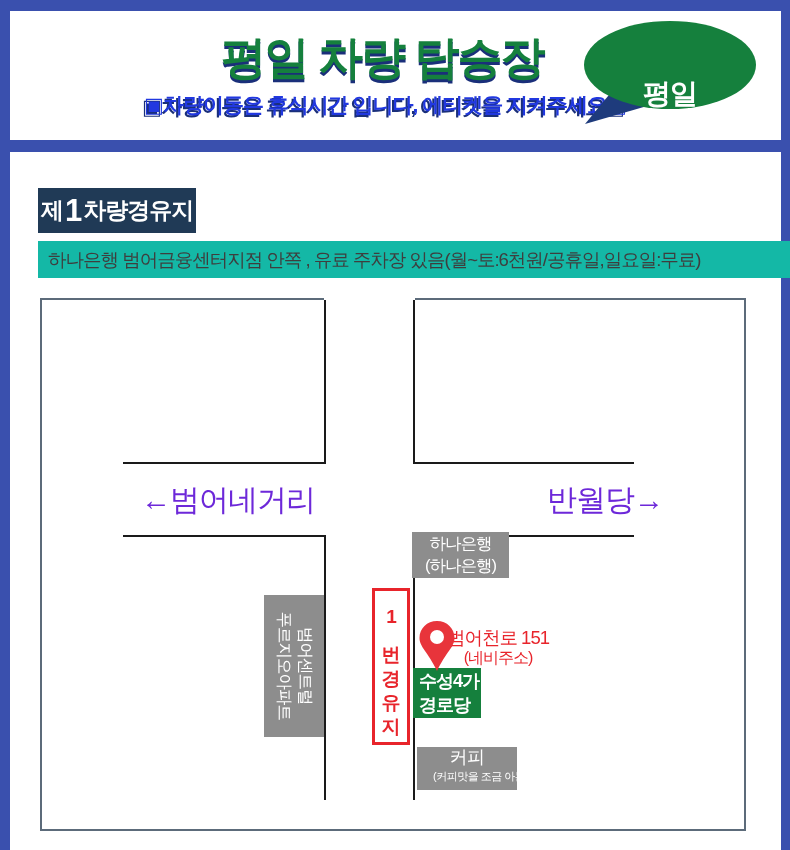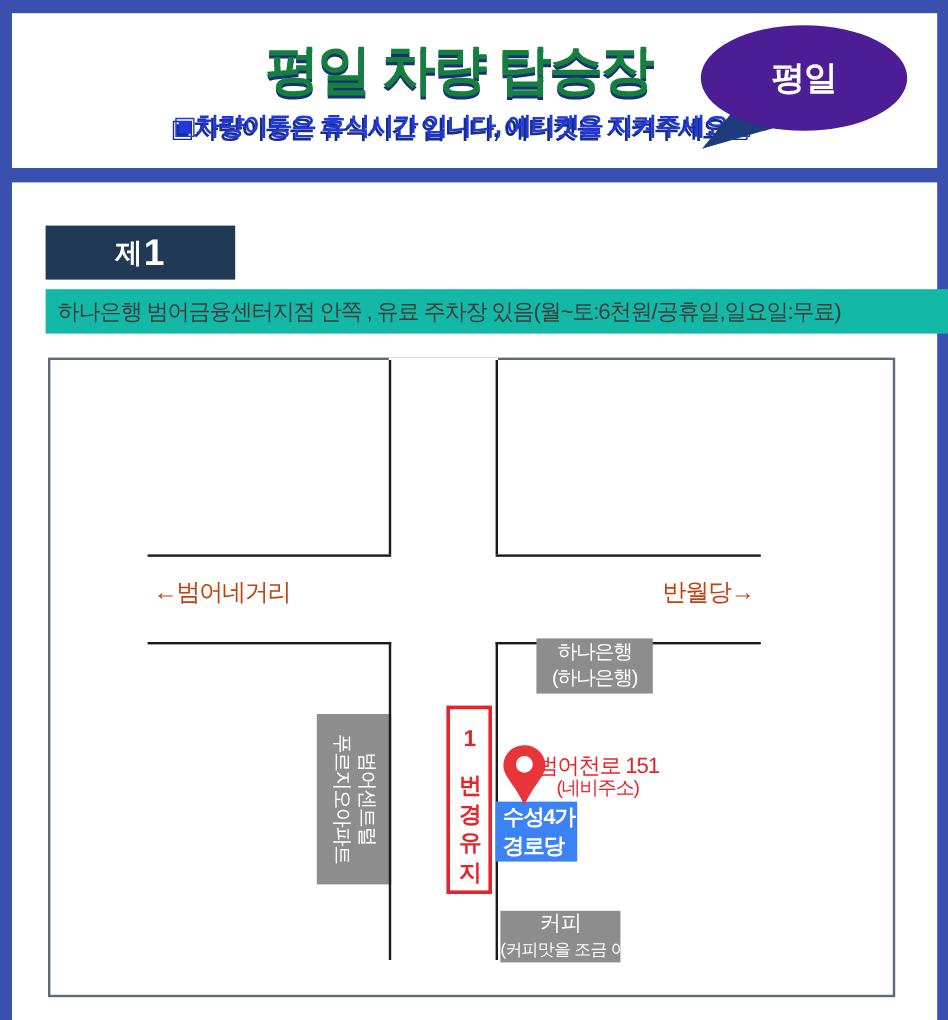--- a/index.html
+++ b/index.html
@@ -13,22 +13,22 @@
   .frame-right{right:0;top:0;width:9px;height:850px;background:#3a50ae;}
   .frame-divider{left:0;top:140px;width:790px;height:12px;background:#3a50ae;}
 
   
   .title{left:10px;top:28px;width:745px;text-align:center;
          font-size:45px;font-weight:900;color:#15803d;letter-spacing:-2px;
          text-shadow:0 3px 0 #1a2f7a;}
   .subtitle{left:10px;top:91px;width:750px;text-align:center;
             font-size:21px;font-weight:800;color:#2138e0;letter-spacing:-1px;
             text-shadow:-2px 2px 0 #1a2f7a;}
-  .bubble{left:584px;top:21px;width:172px;height:88px;background:#4c1d95;border-radius:50%;
-          display:flex;flex-direction:column;align-items:center;justify-content:center;
+  .bubble{left:584px;top:21px;width:172px;height:88px;background:#15803d;border-radius:50%;
+          display:flex;flex-direction:column;align-items:center;justify-content:flex-end;
           color:#fff;font-weight:800;font-size:28px;line-height:1.12;z-index:2;letter-spacing:-1px;}
   .bubble-tail{left:575px;top:86px;width:90px;height:42px;z-index:1;}
 
   
   .sec-label{left:38px;top:188px;width:158px;height:45px;background:#203a56;color:#fff;
              display:flex;align-items:center;justify-content:center;
              font-size:23px;font-weight:700;letter-spacing:-1px;}
   .sec-label .num{font-size:31px;font-weight:800;margin:0 2px;}
   .sec-addr{left:196px;top:191px;width:557px;height:39px;background:#2f9ae8;color:#fff;
             display:flex;align-items:center;justify-content:center;
@@ -45,48 +45,48 @@
   .gap-cover{left:282px;top:-2px;width:91px;height:3px;background:#fff;z-index:2;}
   .v-lt{left:282px;top:0;width:2px;height:162px;}
   .v-rt{left:371px;top:0;width:2px;height:162px;}
   .h-tl{left:81px;top:162px;width:203px;height:2px;}
   .h-tr{left:371px;top:162px;width:221px;height:2px;}
   .h-bl{left:81px;top:235px;width:203px;height:2px;}
   .h-br{left:371px;top:235px;width:221px;height:2px;}
   .v-lb{left:282px;top:235px;width:2px;height:265px;}
   .v-rb{left:371px;top:235px;width:2px;height:265px;}
 
-  .dir{color:#c2410c;font-size:20px;letter-spacing:-1px;z-index:3;}
+  .dir{color:#6d28d9;font-size:30px;letter-spacing:-1px;z-index:3;margin-left:13px;}
   .dir-left{left:86px;top:180px;}
-  .dir-right{left:510px;top:180px;}
+  .dir-right{left:492px;top:180px;}
 
   .gray-box{background:#8d8d8d;color:#fff;text-align:center;z-index:3;}
   .bank{left:370px;top:232px;width:97px;height:46px;font-size:16.5px;line-height:1.32;
-        display:flex;flex-direction:column;justify-content:center;letter-spacing:-1px;margin-left:35px;}
+        display:flex;flex-direction:column;justify-content:center;letter-spacing:-1px;}
   .apt{left:222px;top:295px;width:62px;height:142px;z-index:1;
        display:flex;align-items:center;justify-content:center;}
   .apt-inner{transform:rotate(90deg);white-space:nowrap;color:#fff;font-size:16.5px;
              line-height:1.25;text-align:center;letter-spacing:-1px;}
   .waypoint{left:330px;top:288px;width:32px;height:151px;background:#fff;
             border:3px solid #e8242b;color:#e8242b;z-index:3;
             display:flex;align-items:center;justify-content:center;
             writing-mode:vertical-rl;text-orientation:upright;
             font-size:19px;font-weight:700;letter-spacing:5px;}
   .pin{left:376px;top:320px;width:38px;height:52px;z-index:4;}
   .addr{left:391px;top:328px;width:130px;text-align:center;color:#e8242b;
         font-weight:400;z-index:3;letter-spacing:-1px;}
   .addr .l1{font-size:18.5px;line-height:1.1;}
   .addr .l2{font-size:16px;line-height:1.2;}
-  .hall{left:371px;top:368px;width:68px;height:50px;background:#3b82f6;color:#fff;
+  .hall{left:371px;top:368px;width:68px;height:50px;background:#15803d;color:#fff;
         font-size:18px;font-weight:700;line-height:1.32;z-index:3;
         padding:2px 0 0 6px;box-sizing:border-box;letter-spacing:-1px;}
   .coffee{left:375px;top:447px;width:100px;height:43px;z-index:3;
-          display:flex;flex-direction:column;justify-content:space-between;letter-spacing:-0.5px;margin-top:12px;}
+          display:flex;flex-direction:column;justify-content:flex-start;letter-spacing:-0.5px;}
   .coffee .l1{font-size:18px;line-height:1.2;}
-  .coffee .l2{font-size:14px;line-height:1.4;white-space:nowrap;}
+  .coffee .l2{font-size:11px;line-height:1.4;white-space:nowrap;padding-left:16px;}
 </style>
 </head>
 <body>
 
 <div class="page">
 
   <div class="abs frame-top"></div>
   <div class="abs frame-left"></div>
   <div class="abs frame-right"></div>
   <div class="abs frame-divider"></div>
@@ -98,20 +98,21 @@
       <polygon points="10,38 38,4 86,16" fill="#1e3b7c"></polygon>
     </svg>
   </div>
   <div class="abs bubble">
     <span>평일</span>
   </div>
 
   <div class="abs sec-label">
     <span>제</span>
       <span class="num">1</span>
+      <span>차량경유지</span>
   </div>
   <div class="abs sec-note">하나은행 범어금융센터지점 안쪽 , 유료 주차장 있음(월~토:6천원/공휴일,일요일:무료)</div>
 
   <div class="abs map">
 
     <div class="abs gap-cover"></div>
     <div class="abs road v-lt"></div>
     <div class="abs road v-rt"></div>
     <div class="abs road h-tl"></div>
     <div class="abs road h-tr"></div>

